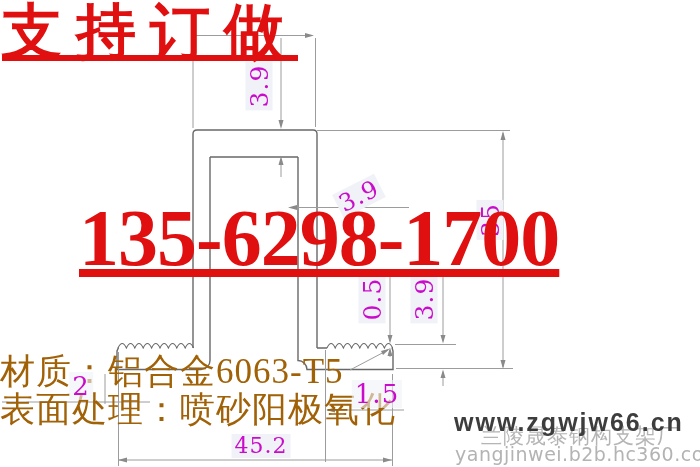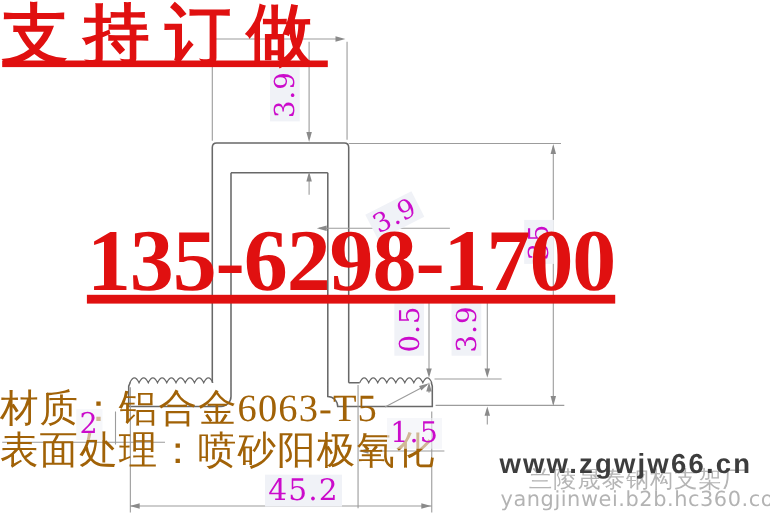--- a/index.html
+++ b/index.html
@@ -93,21 +93,21 @@
     </g>
   </svg>
 
   <div class="dimlabel vrot" style="left:259px;top:86px;">3.9</div>
   <div class="dimlabel diag" style="left:359px;top:196px;font-size:24px;">3.9</div>
   <div class="dimlabel vrot" style="left:490px;top:220px;">35</div>
   <div class="dimlabel vrot" style="left:372px;top:299px;">0.5</div>
   <div class="dimlabel vrot" style="left:424px;top:299px;">3.9</div>
   <div class="dimlabel hctr" style="left:377px;top:394px;font-size:26px;z-index:4;background:rgba(240,242,247,0.6);">1.5</div>
   <div class="dimlabel hctr" style="left:81px;top:386px;font-size:26px;z-index:4;background:rgba(240,242,247,0.6);">2</div>
-  <div class="dimlabel hctr" style="left:276px;top:446px;font-size:27px;">45.2</div>
+  <div class="dimlabel hctr" style="left:261px;top:446px;font-size:22px;">45.2</div>
 
   <div class="spec" style="left:0px;top:354px;">材质：铝合金6063-T5</div>
   <div class="spec" style="left:0px;top:392px;">表面处理：喷砂阳极氧化</div>
 
   <div class="banner" id="banner-custom">支持订做</div>
   <div class="banner" id="banner-phone">135-6298-1700</div>
 
   <div class="wm" id="wm-company">兰陵晟泰钢构支架厂</div>
   <div class="wm" id="wm-site">www.zgwjw66.cn</div>
   <div class="wm" id="wm-store">yangjinwei.b2b.hc360.com</div>

